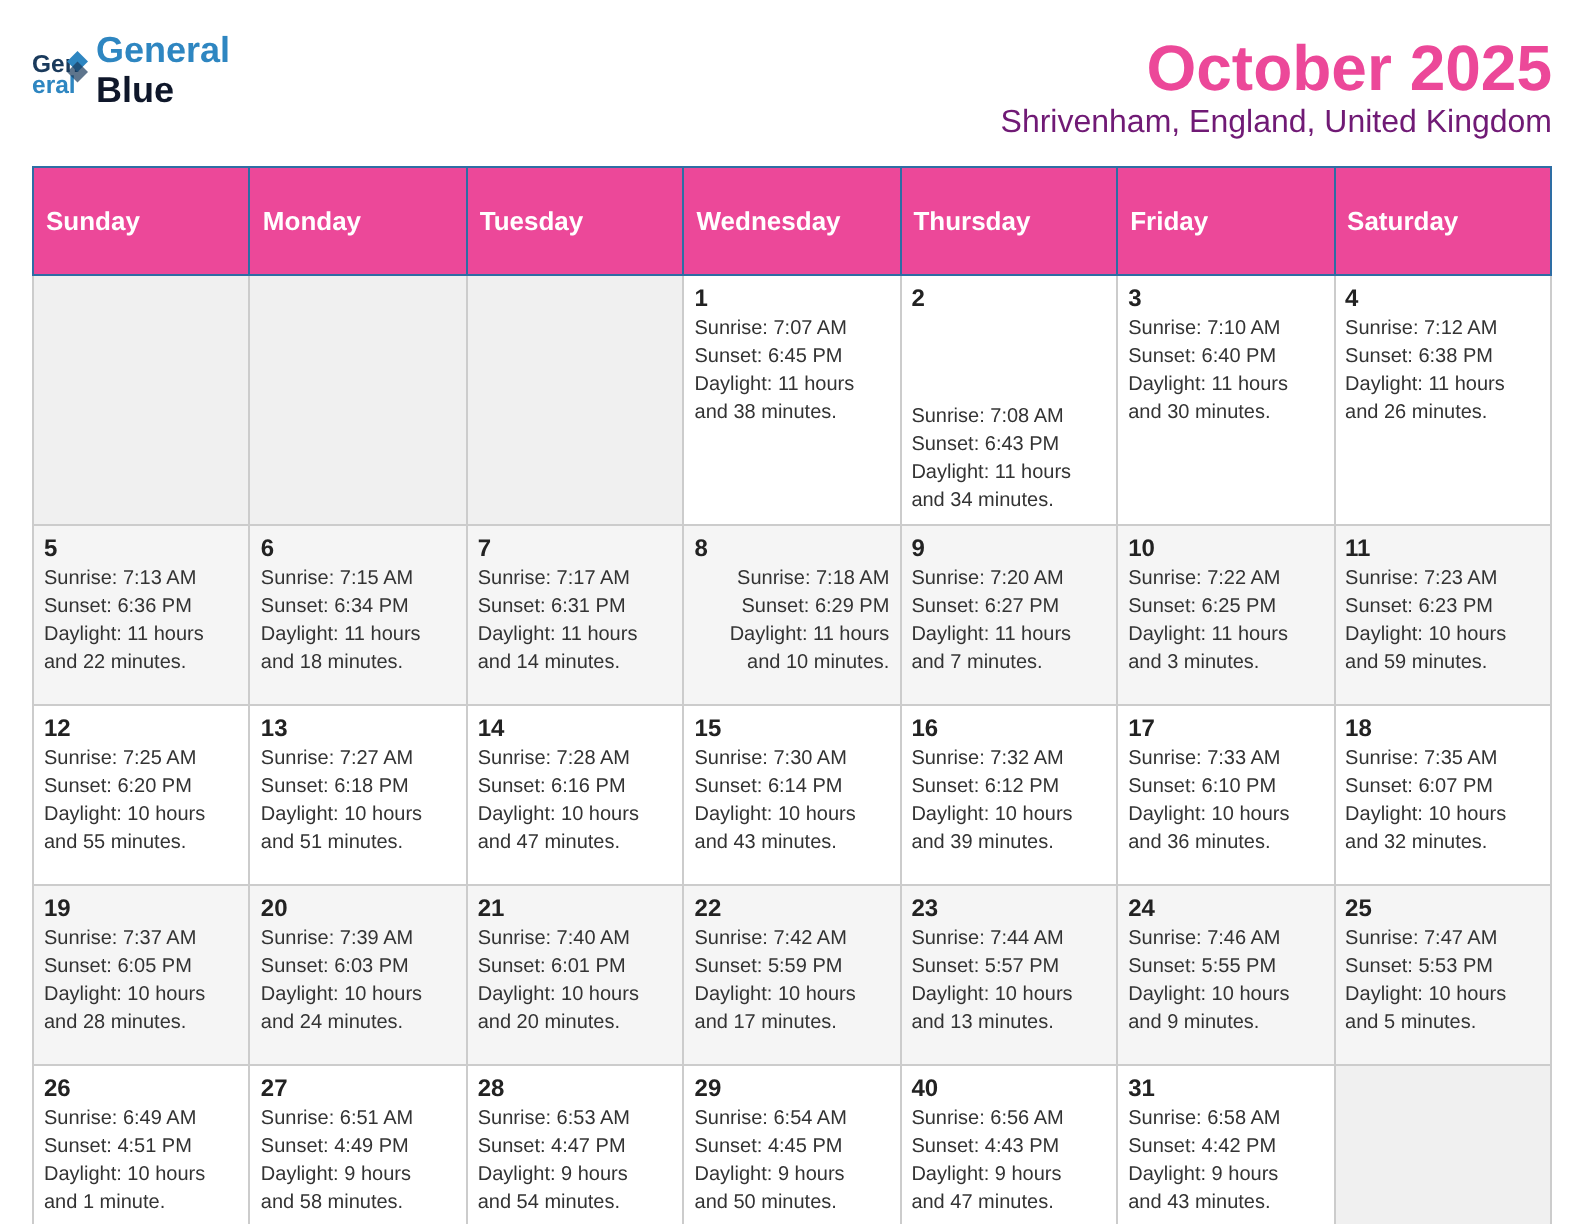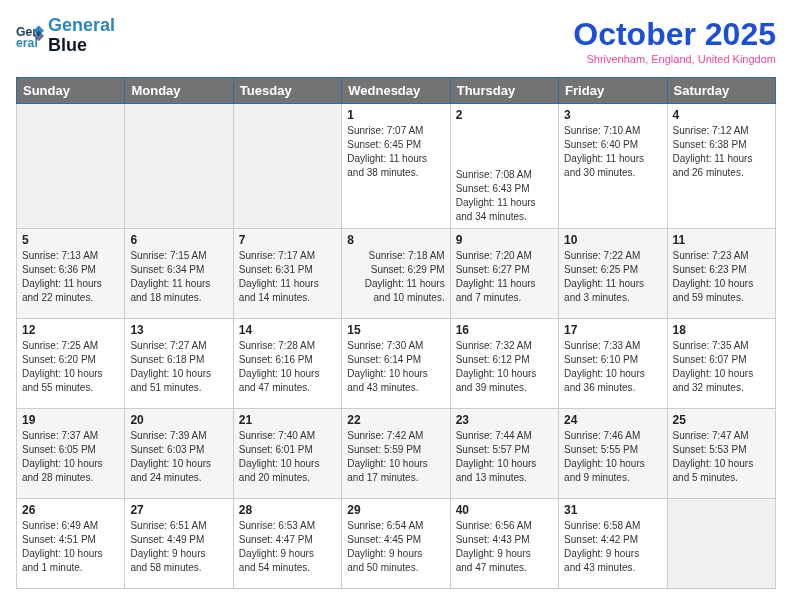--- a/index.html
+++ b/index.html
@@ -33,36 +33,36 @@
     .logo-icon {
       width: 28px;
       height: 28px;
     }
     .title-block {
       text-align: right;
     }
     .month-title {
       font-size: 32px;
       font-weight: bold;
-      color: #1d4ed8;
+      color: #ec4899;
     }
     .location {
-      font-size: 11px;
-      color: #ec4899;
+      font-size: 16px;
+      color: #701a75;
     }
     table {
       width: 100%;
       border-collapse: collapse;
       table-layout: fixed;
     }
     thead th {
-      background-color: #737373;
+      background-color: #ec4899;
       color: #fff;
       text-align: left;
-      padding: 5px 6px;
+      padding: 19px 6px;
       font-size: 13px;
       font-weight: bold;
       border: 1px solid #2e6da4;
     }
     tbody td {
       border: 1px solid #ccc;
       vertical-align: top;
       padding: 4px 5px;
       font-size: 10.5px;
       color: #222;

